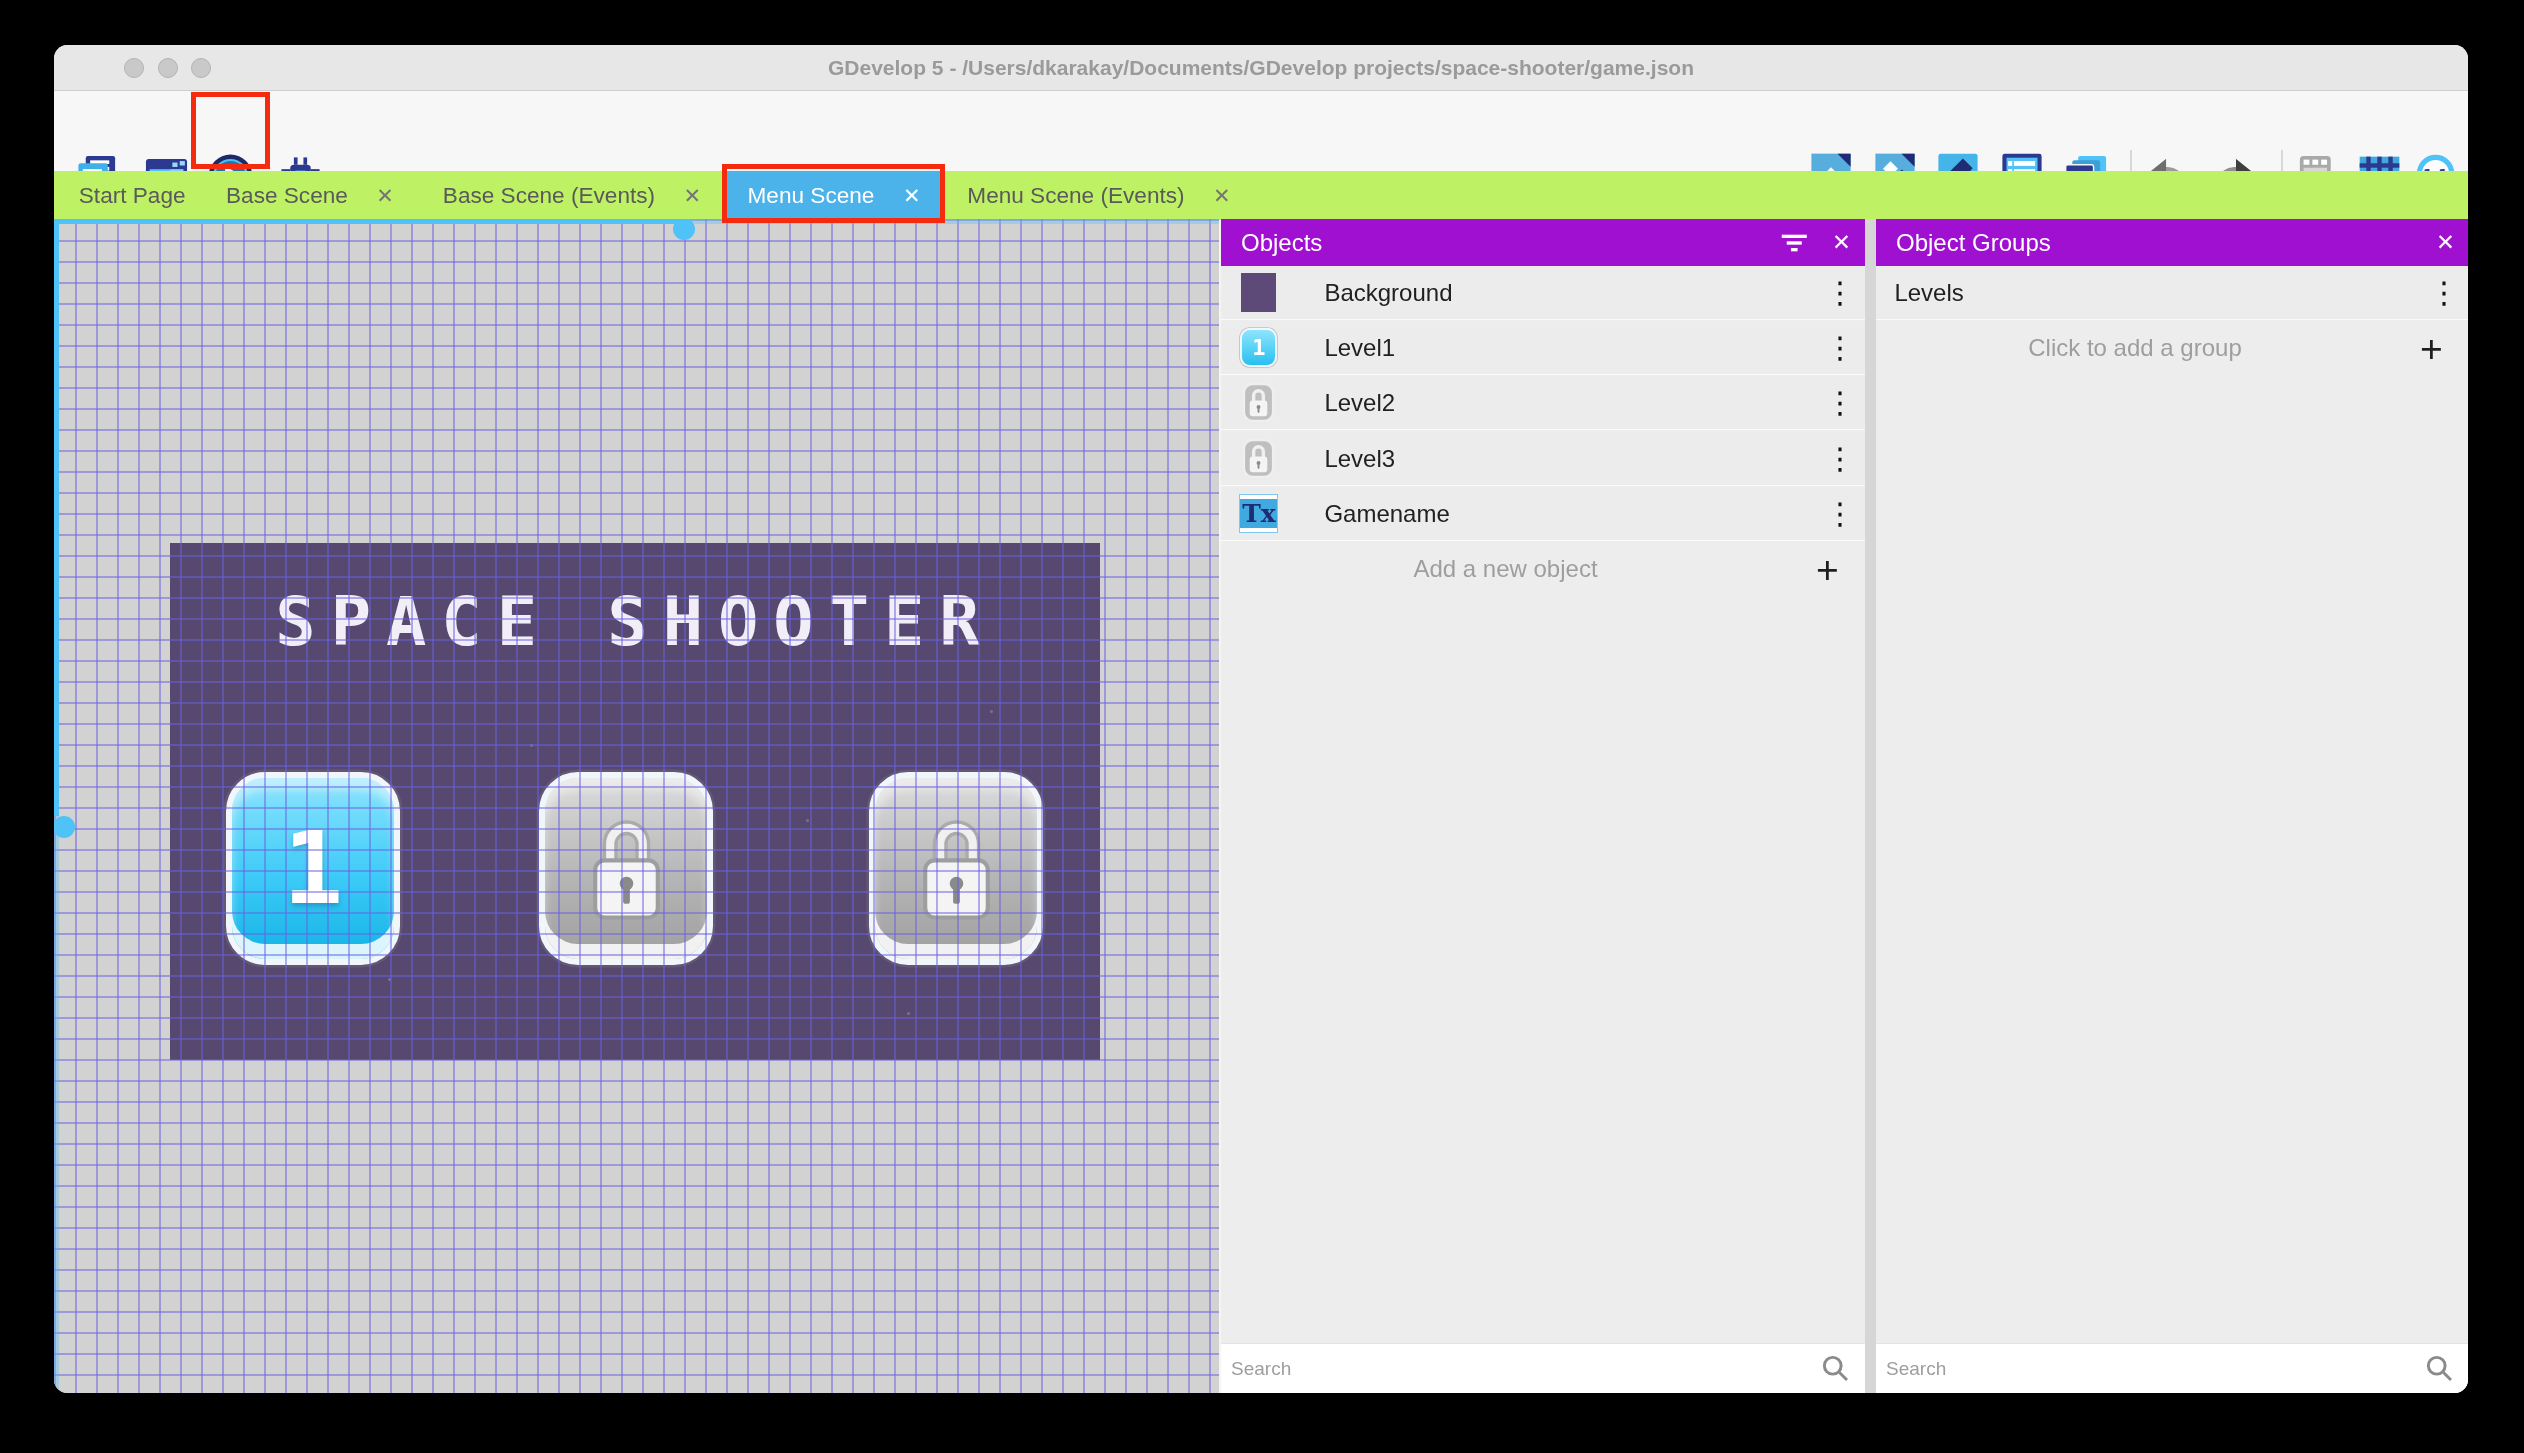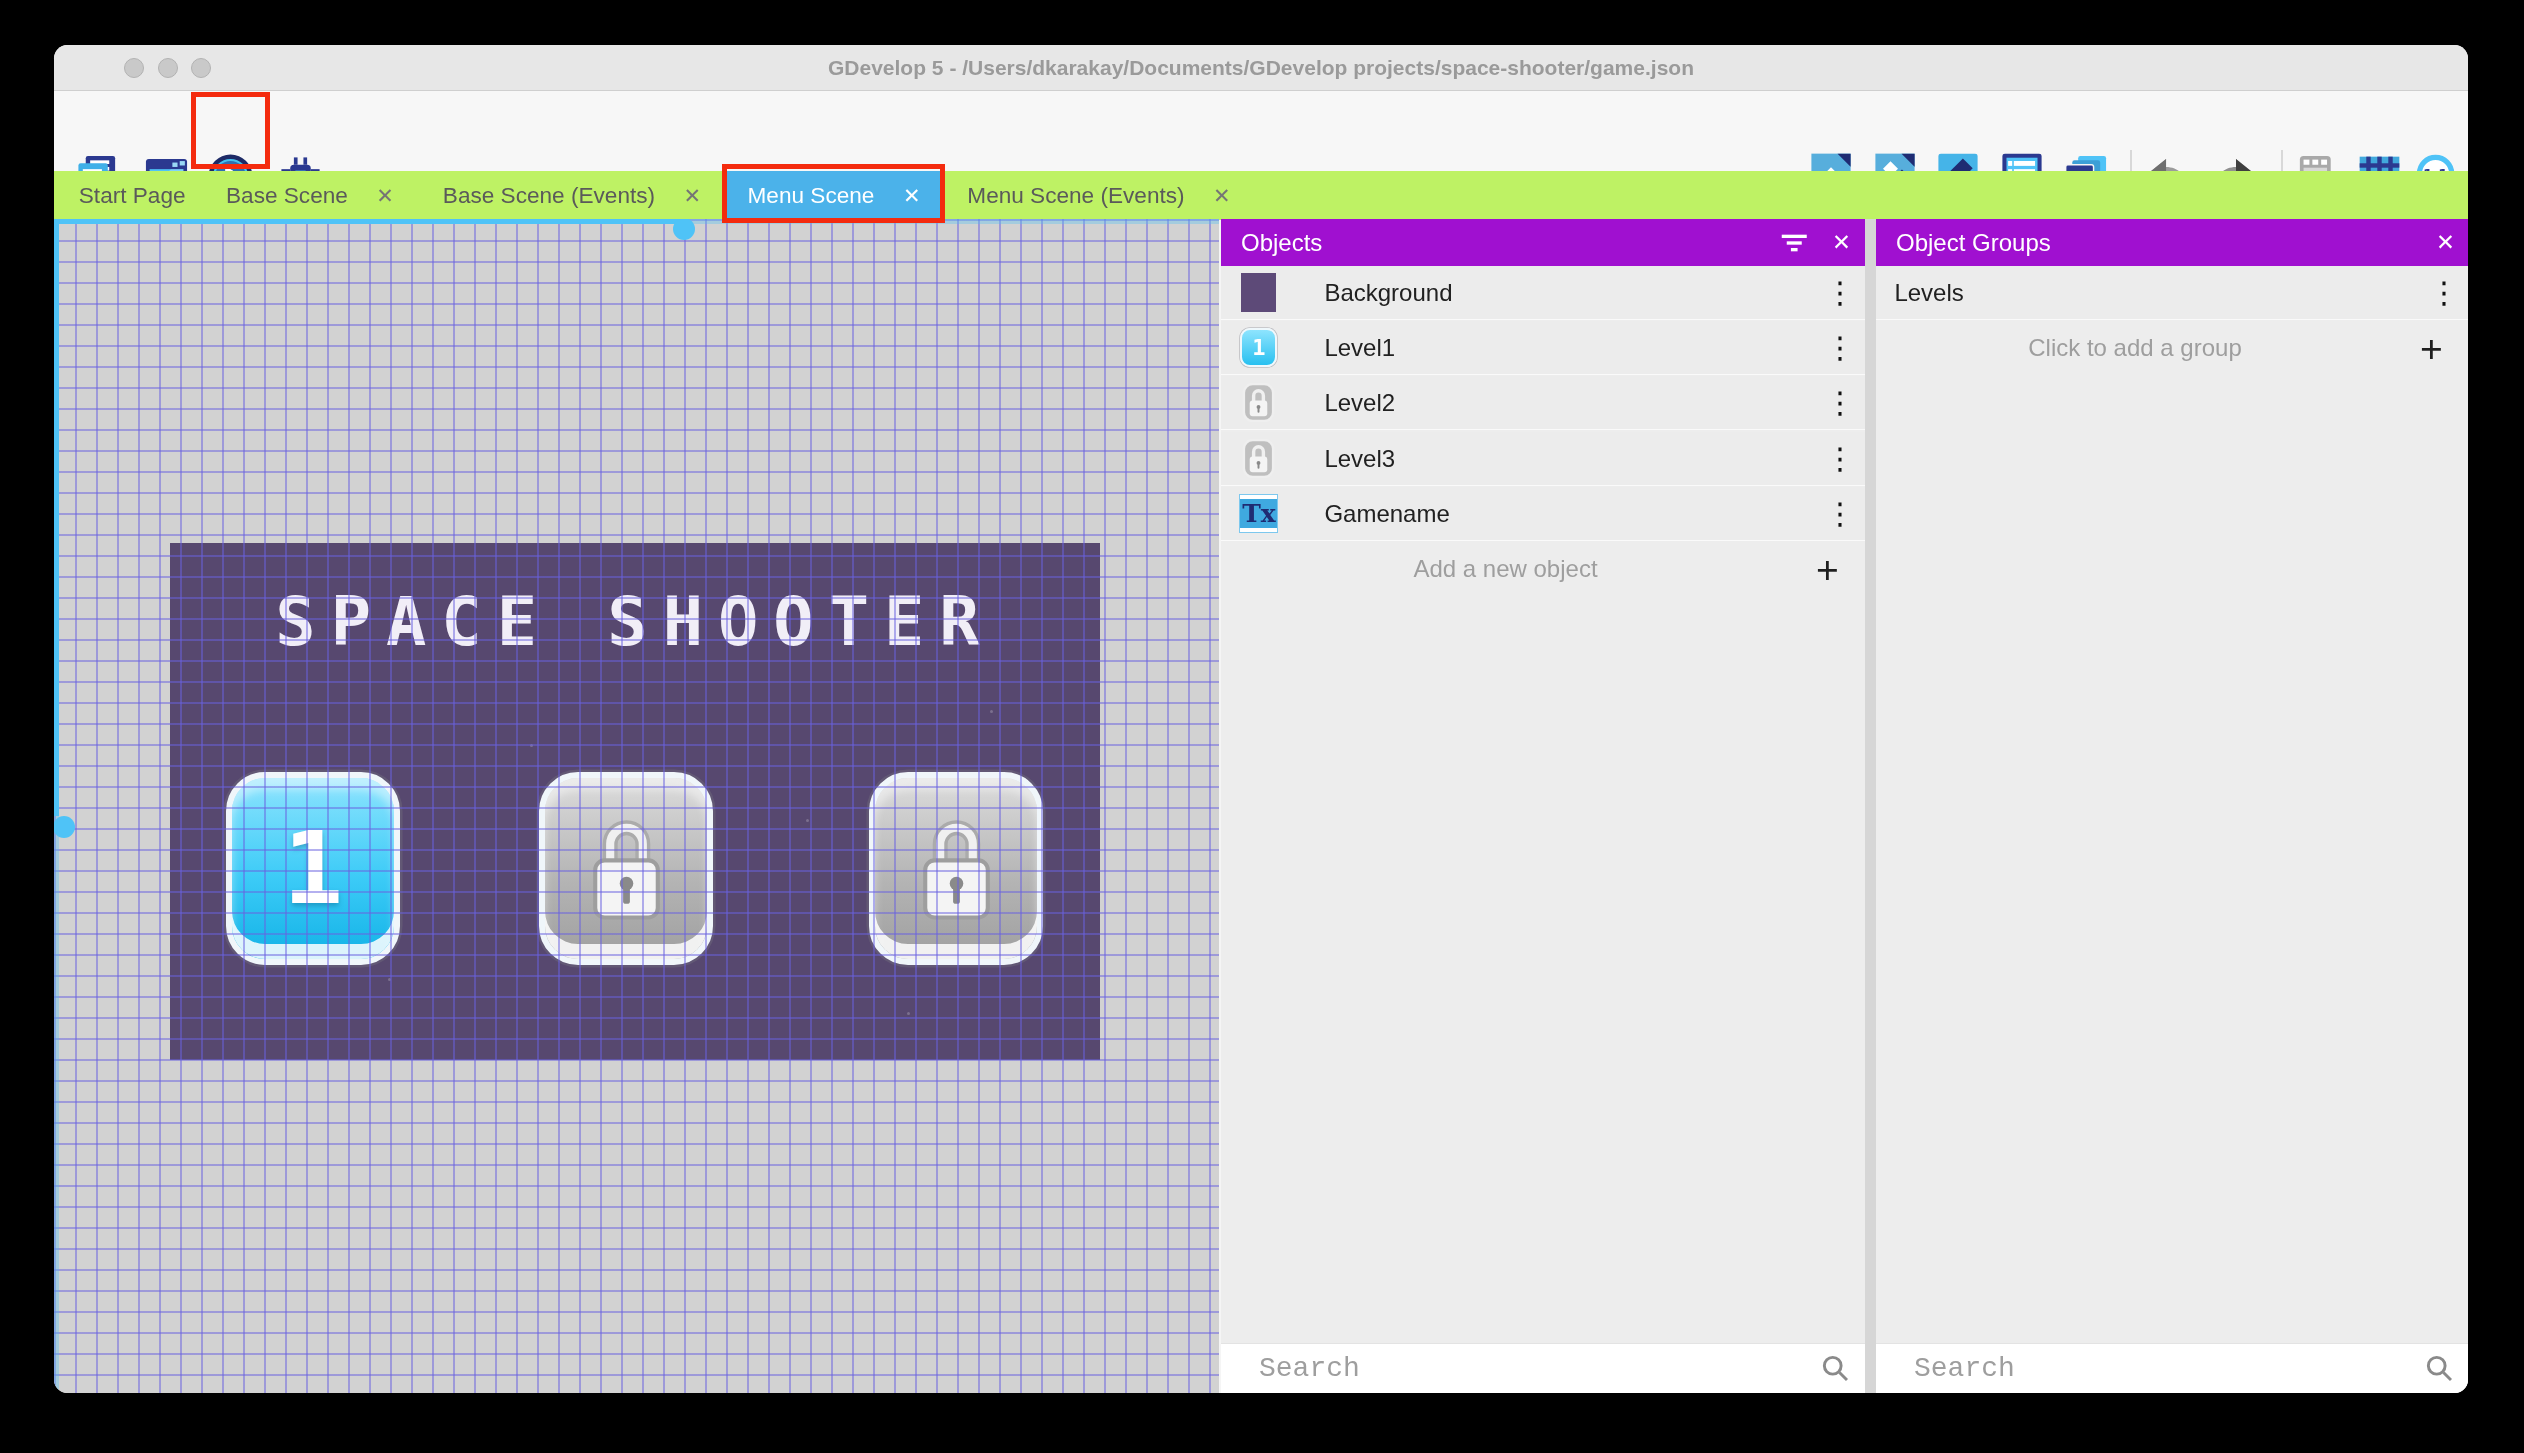--- a/index.html
+++ b/index.html
@@ -66,22 +66,22 @@
     display:flex;align-items:center;box-sizing:border-box;}
   .prow .thumb{width:39px;height:39px;margin-left:18.4px;flex:0 0 auto;display:flex;align-items:center;justify-content:center;}
   .prow .rname{margin-left:46px;font-size:24px;color:#212121;flex:1;}
   .prow .rname.noicon{margin-left:18.4px;}
   .kebab{width:50px;color:#111;font-size:30px;text-align:center;line-height:1;}
   .addrow{position:absolute;left:0;width:100%;height:54px;display:flex;align-items:center;justify-content:flex-end;}
   .addrow .addlabel{flex:1;text-align:center;color:#9E9E9E;font-size:24px;}
   .addrow .plus{width:75px;text-align:center;color:#1F1F1F;font-size:39px;font-weight:300;line-height:1;}
   .searchbar{position:absolute;left:0;bottom:0;width:100%;height:49px;background:#FFFFFF;
     border-top:0.8px solid #E3E3E3;display:flex;align-items:center;}
-  .searchbar input{flex:1;border:none;outline:none;background:transparent;margin-left:36px;
-    font-size:28px;color:#333;font-family:Liberation Mono, monospace;}
+  .searchbar input{flex:1;border:none;outline:none;background:transparent;margin-left:8px;
+    font-size:19px;color:#333;font-family:Liberation Sans, sans-serif;}
   .searchbar input::placeholder{color:#9E9E9E;}
   .searchbar .sicon{width:59px;display:flex;align-items:center;justify-content:center;}
   
   .th-bg{width:35px;height:39px;background:#5D4A78;}
   .th-blue{width:37px;height:39px;border-radius:10px;border:2.5px solid #EFF8FC;box-sizing:border-box;
     background:linear-gradient(#8EE4FE,#28C0F0);display:flex;align-items:center;justify-content:center;
     color:#FFF;font-weight:700;font-size:22px;font-family:"DejaVu Sans Mono",monospace;
     box-shadow:0 0 0 0.8px rgba(120,120,130,.4);}
   .th-text{width:39px;height:39px;background:#3FA9E0;border:1.7px solid #7DC8EE;box-sizing:border-box;
     display:flex;align-items:center;justify-content:center;color:#1F2C73;

